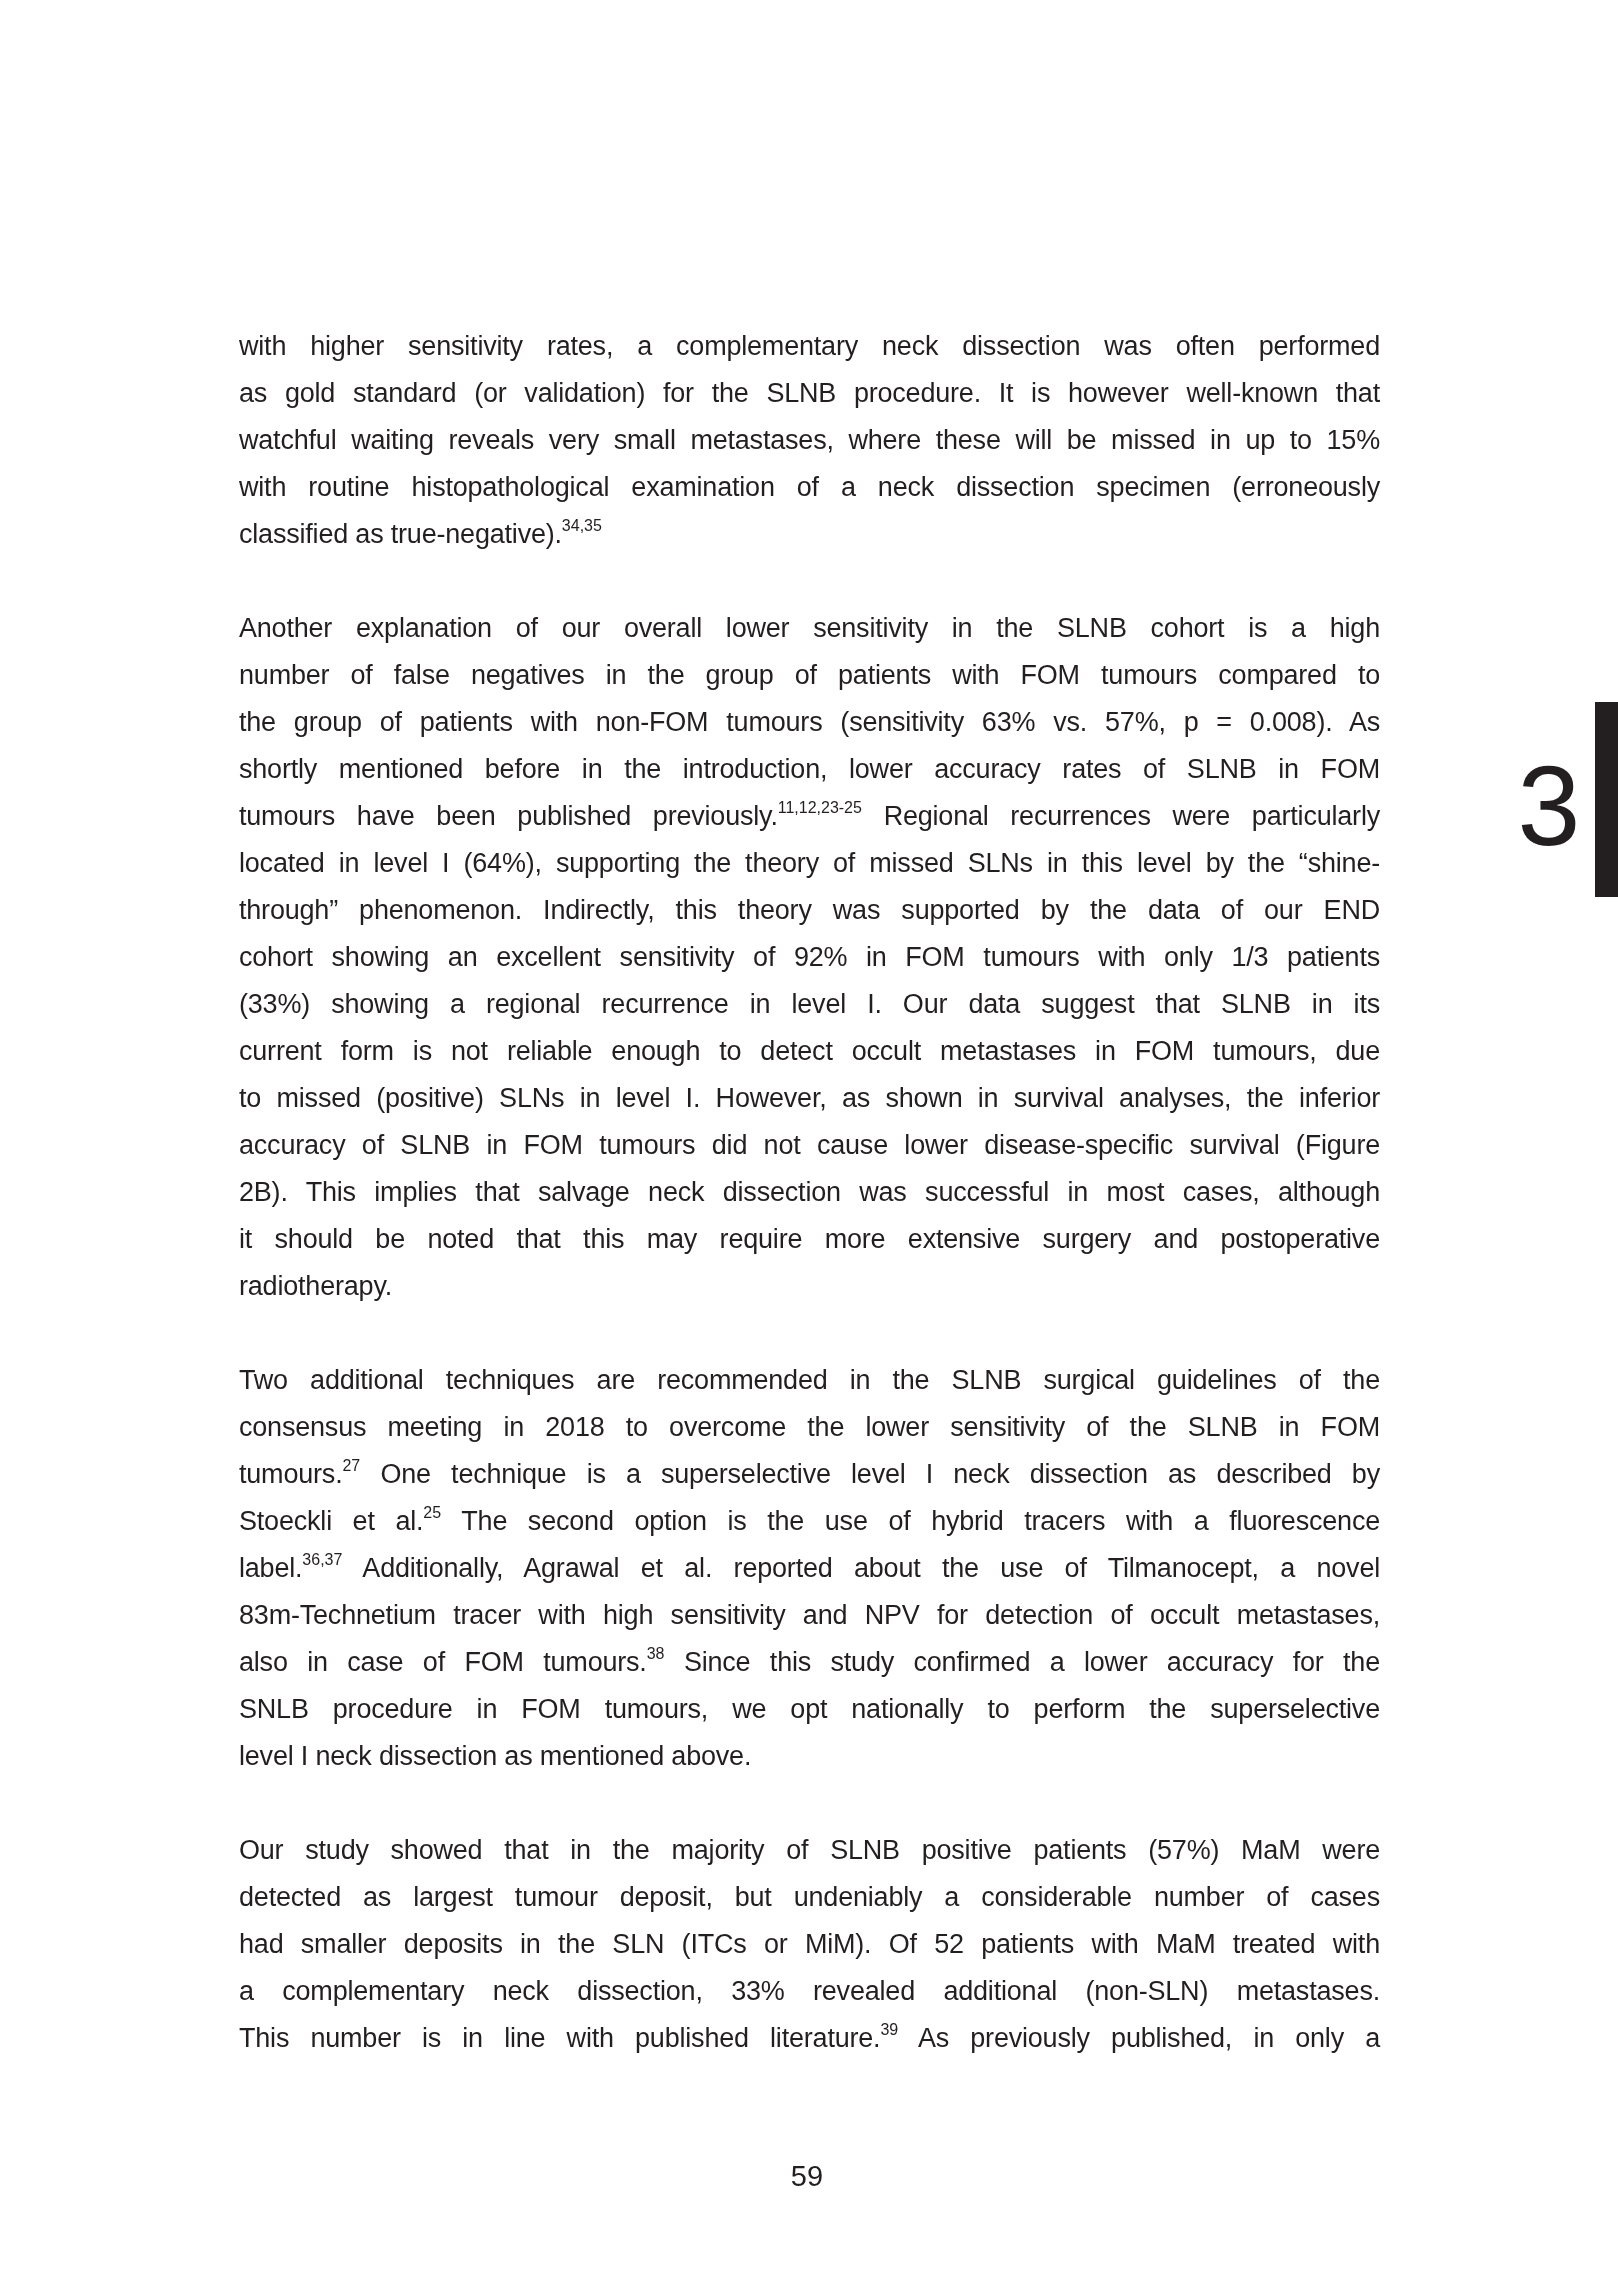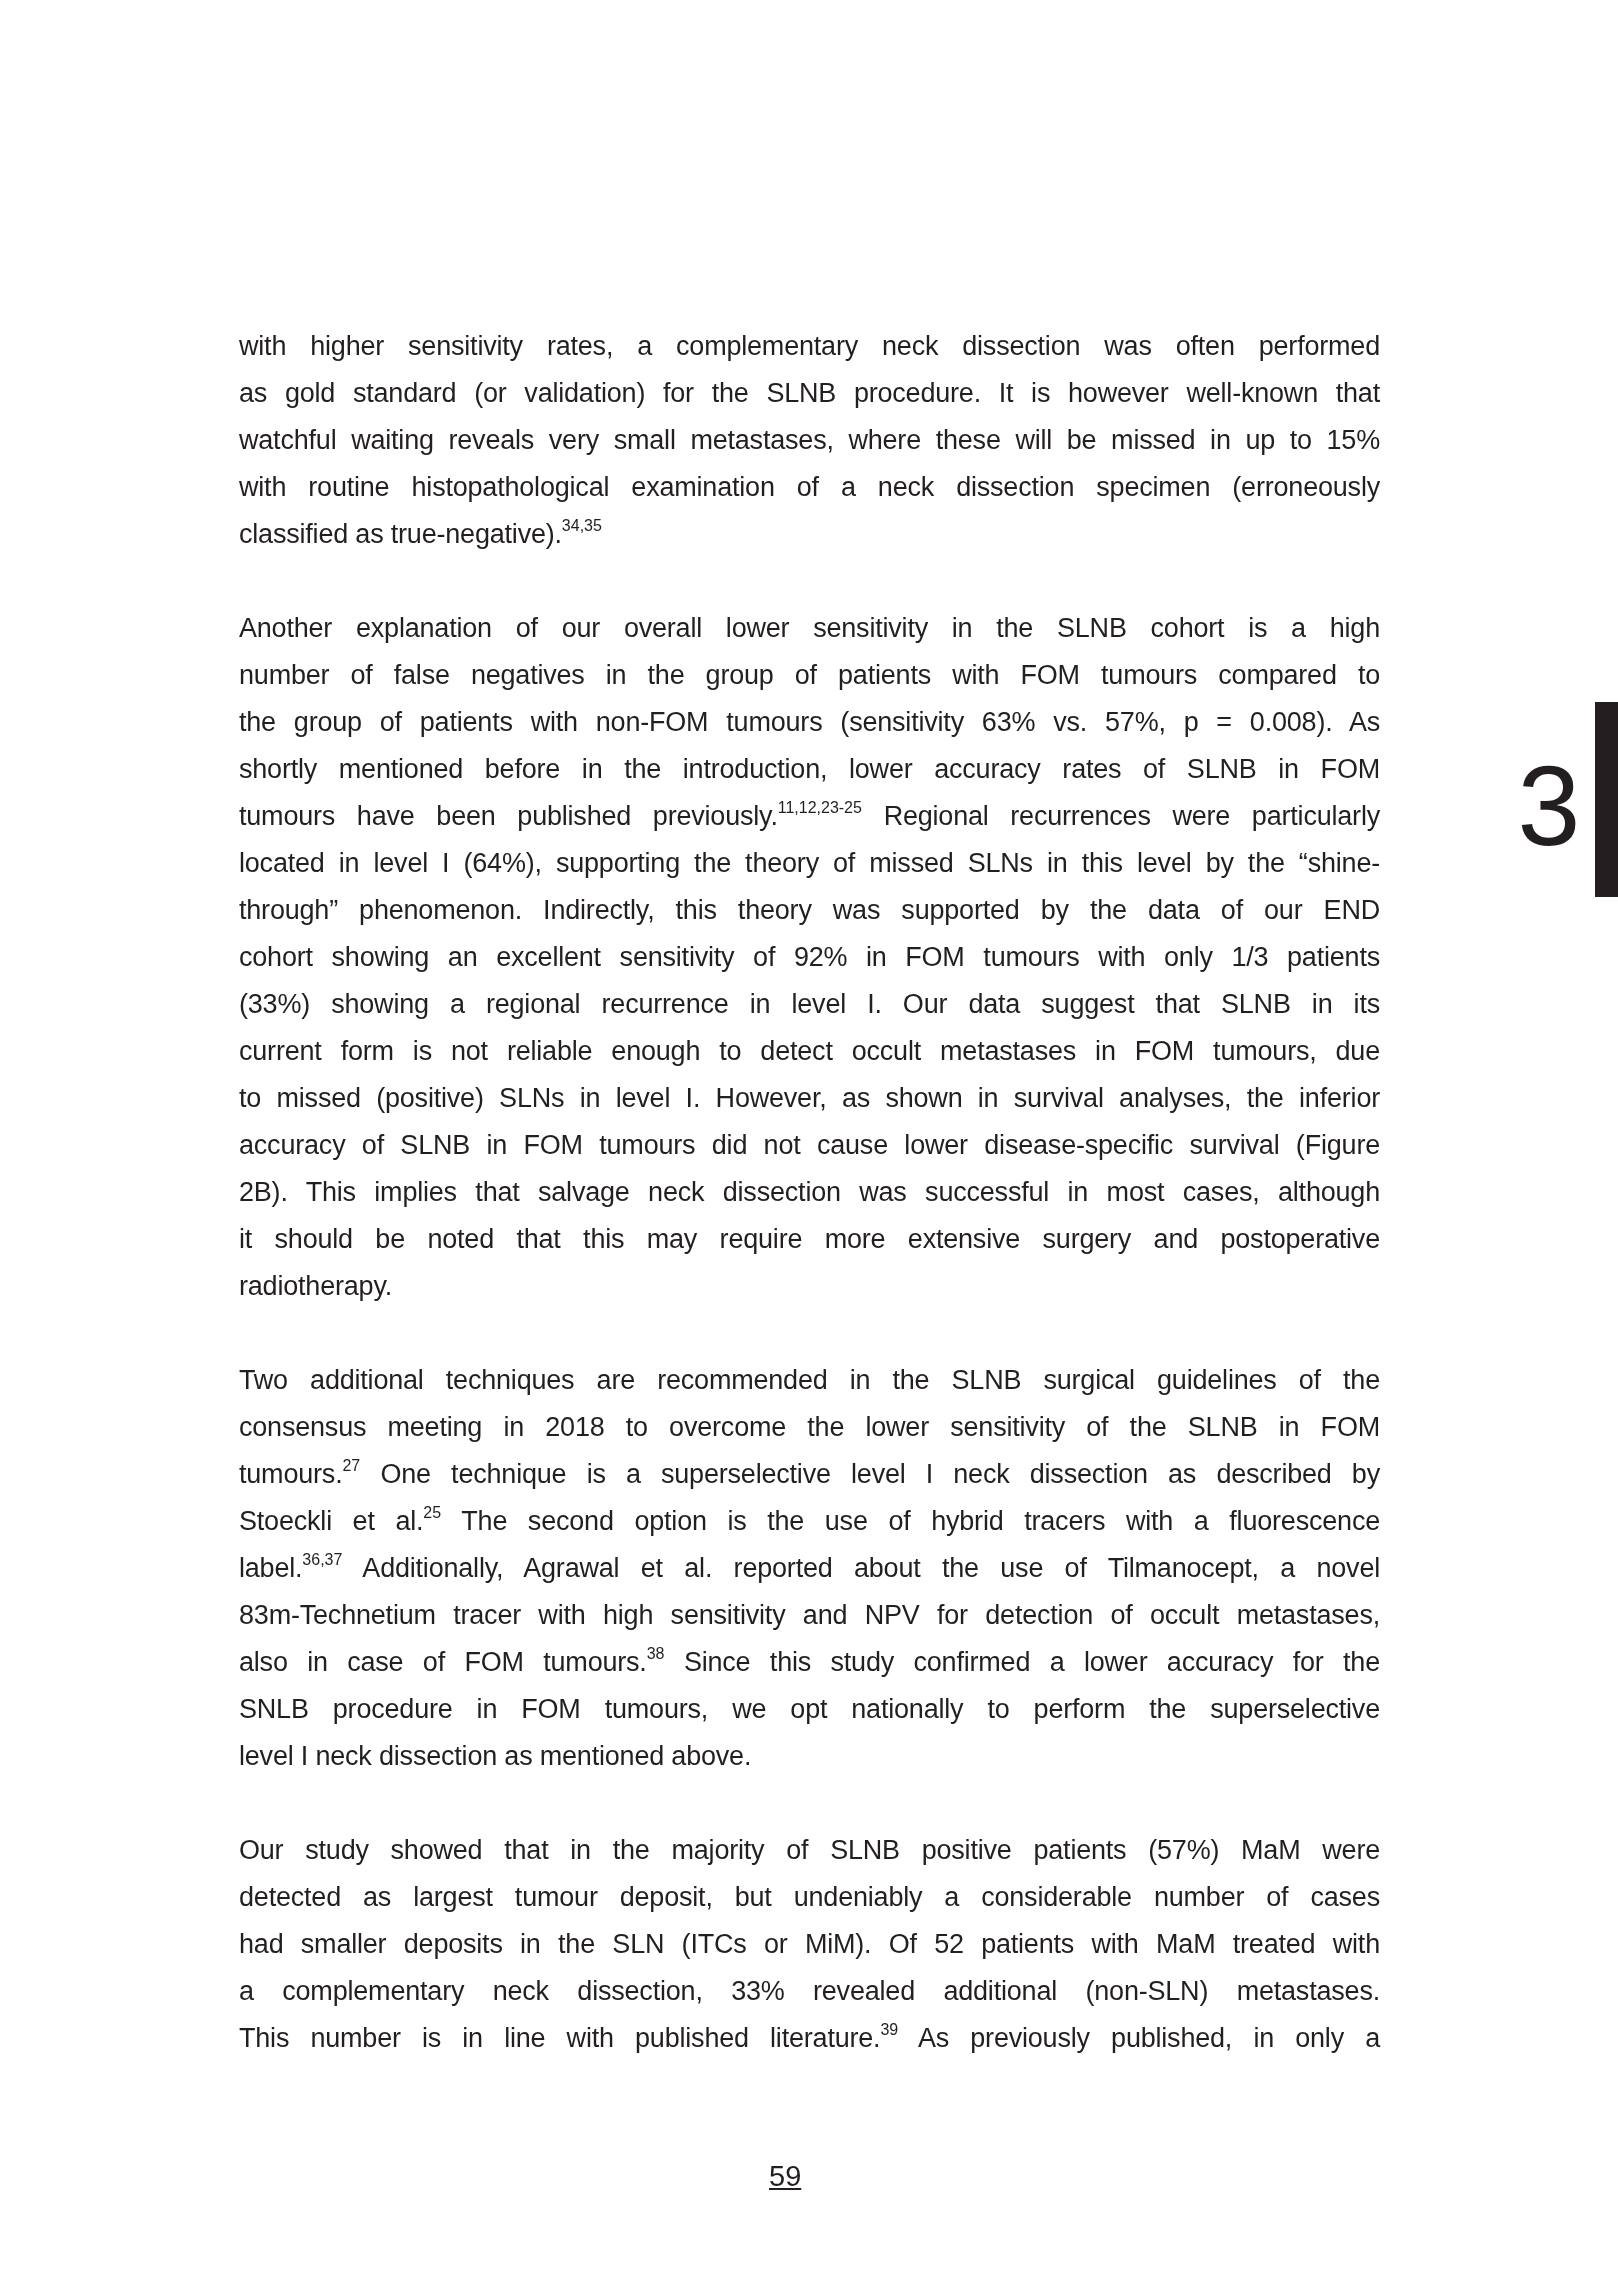--- a/index.html
+++ b/index.html
@@ -69,25 +69,24 @@
     font-size: 113px;
     line-height: 113px;
     font-weight: normal;
     color: #231f20;
   }
   .page-number {
     position: absolute;
     left: 769px;
     top: 2160px;
     width: 76px;
-    text-align: left;
+    text-align: center;
     font-size: 29px;
     line-height: 33px;
     color: #231f20;
-    text-decoration: underline;
   }
 </style>
 </head>
 <body>
 
 <div class="page">
 
   <div class="body-text" id="body-text">
       <div class="paragraph">
         <span class="line"><span>with higher sensitivity rates, a complementary neck dissection was often performed</span></span>

